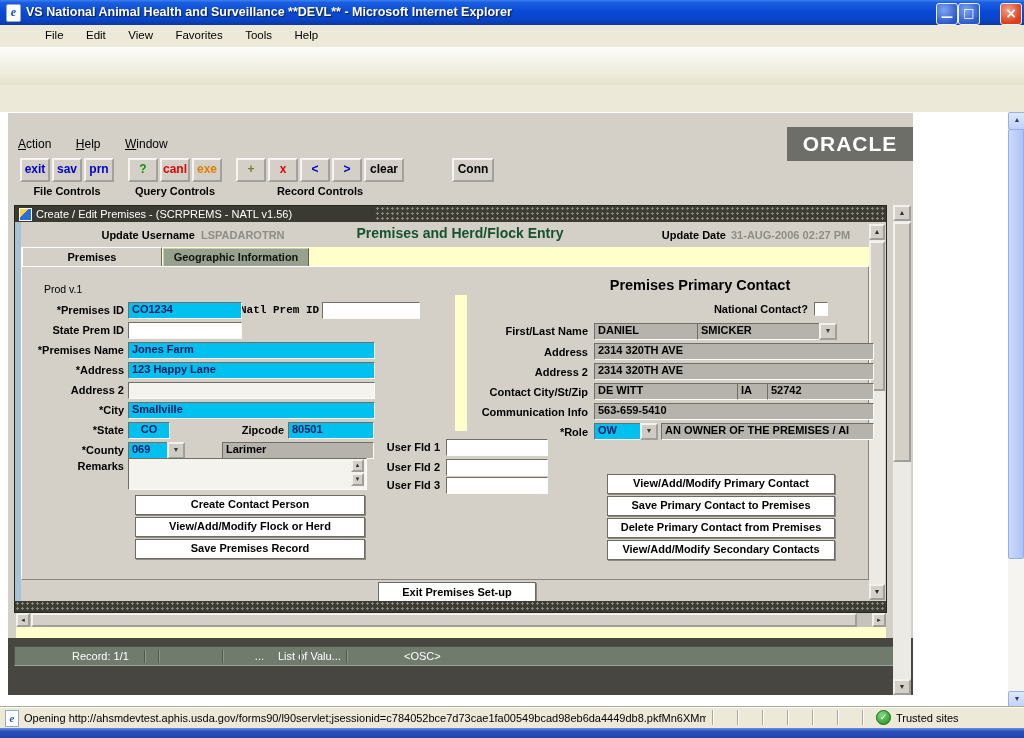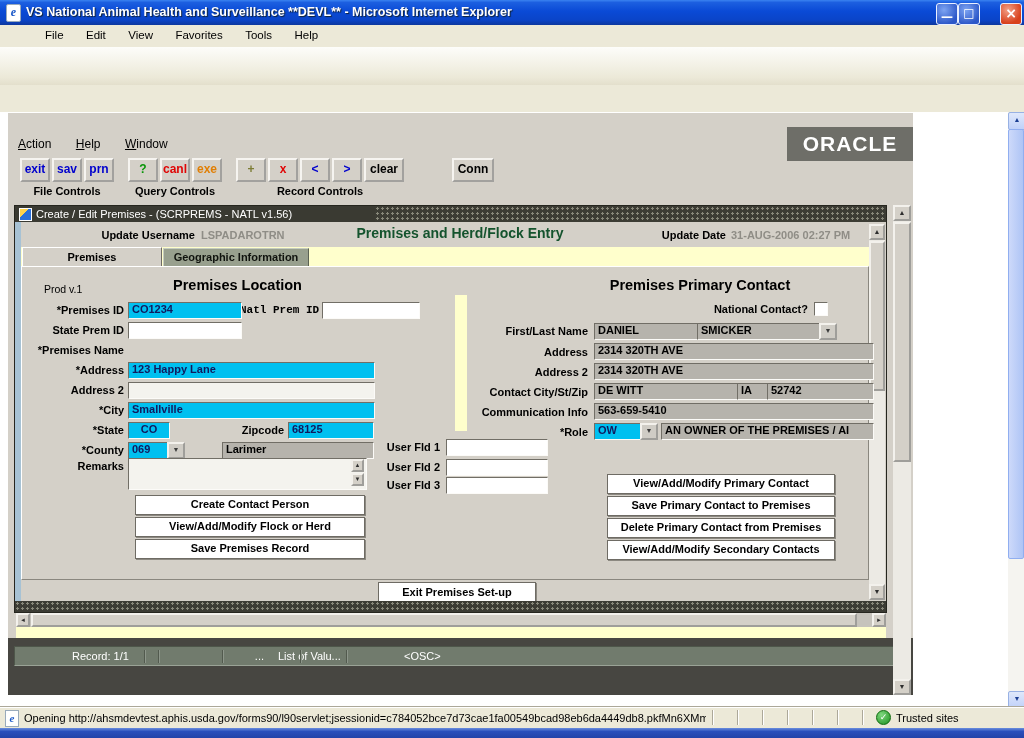--- a/index.html
+++ b/index.html
@@ -186,42 +186,42 @@
   <span class="sb" style="left:869px;top:241px;width:16px;height:150px;"></span>
   <span class="sb" style="left:869px;top:584px;width:16px;height:16px;font-size:7px;line-height:12px;">▼</span>
 
   <div class="abs" style="left:21px;top:247px;width:848px;height:20px;background:#ffffcc;"></div>
   <div class="abs" style="left:22px;top:247px;width:140px;height:20px;background:#d4d0c8;border:1px solid;border-color:#fff #6e6b64 #d4d0c8 #fff;box-sizing:border-box;text-align:center;font:bold 11px 'Liberation Sans',sans-serif;line-height:18px;">Premises</div>
   <div class="abs" style="left:163px;top:248px;width:146px;height:19px;background:#98a08e;border:1px solid;border-color:#c6ccc0 #5c6354 #98a08e #c6ccc0;box-sizing:border-box;text-align:center;font:bold 11px 'Liberation Sans',sans-serif;line-height:17px;color:#10130e;">Geographic Information</div>
 
   <div class="abs" style="left:21px;top:266px;width:846px;height:312px;background:#d4d0c8;border:1px solid;border-color:#fff #8a877f #8a877f #fff;"></div>
 
   <span class="abs" style="left:44px;top:283px;font:10.5px 'Liberation Sans',sans-serif;color:#000;">Prod v.1</span>
-  <span class="abs" style="left:120px;top:277px;width:235px;text-align:center;font:bold 14.5px 'Liberation Sans',sans-serif;color:#000;">Premises Location</span>
 
   <span class="lbl" style="left:10px;top:304px;width:114px;">*Premises ID</span>
   <span class="lbl" style="left:240px;top:304px;width:78px;font-family:Liberation Mono, monospace;">Natl Prem ID</span>
   <span class="lbl" style="left:10px;top:324px;width:114px;">State Prem ID</span>
   <span class="lbl" style="left:10px;top:344px;width:114px;">*Premises Name</span>
   <span class="lbl" style="left:10px;top:364px;width:114px;">*Address</span>
   <span class="lbl" style="left:10px;top:384px;width:114px;">Address 2</span>
   <span class="lbl" style="left:10px;top:404px;width:114px;">*City</span>
   <span class="lbl" style="left:10px;top:424px;width:114px;">*State</span>
   <span class="lbl" style="left:222px;top:424px;width:62px;">Zipcode</span>
   <span class="lbl" style="left:10px;top:444px;width:114px;">*County</span>
   <span class="lbl" style="left:10px;top:460px;width:114px;">Remarks</span>
 
   <div class="fld cyan" style="left:128px;top:302px;width:106px;">CO1234</div>
   <div class="fld whitef" style="left:322px;top:302px;width:90px;"></div>
   <div class="fld whitef" style="left:128px;top:322px;width:106px;"></div>
+  <div class="fld cyan" style="left:128px;top:342px;width:239px;">Jones Farm</div>
   <div class="fld cyan" style="left:128px;top:362px;width:239px;">123 Happy Lane</div>
   <div class="fld paperf" style="left:128px;top:382px;width:239px;"></div>
   <div class="fld cyan" style="left:128px;top:402px;width:239px;">Smallville</div>
   <div class="fld cyan" style="left:128px;top:422px;width:34px;text-align:center;">CO</div>
-  <div class="fld cyan" style="left:288px;top:422px;width:78px;">68125</div>
+  <div class="fld cyan" style="left:288px;top:422px;width:78px;">80501</div>
   <div class="fld cyan" style="left:128px;top:442px;width:34px;">069</div>
   <span class="ddb" style="left:167px;top:442px;">▼</span>
   <div class="fld grayf" style="left:222px;top:442px;width:144px;">Larimer</div>
   <div class="abs paperf" style="left:128px;top:458px;width:237px;height:30px;border:1px solid;border-color:#716e66 #fcfbf8 #fcfbf8 #716e66;"></div>
   <span class="sb" style="left:351px;top:459px;width:13px;height:13px;font-size:6px;line-height:9px;">▲</span>
   <span class="sb" style="left:351px;top:473px;width:13px;height:13px;font-size:6px;line-height:9px;">▼</span>
 
   <span class="lbl" style="left:378px;top:441px;width:62px;">User Fld 1</span>
   <span class="lbl" style="left:378px;top:461px;width:62px;">User Fld 2</span>
   <span class="lbl" style="left:378px;top:479px;width:62px;">User Fld 3</span>

